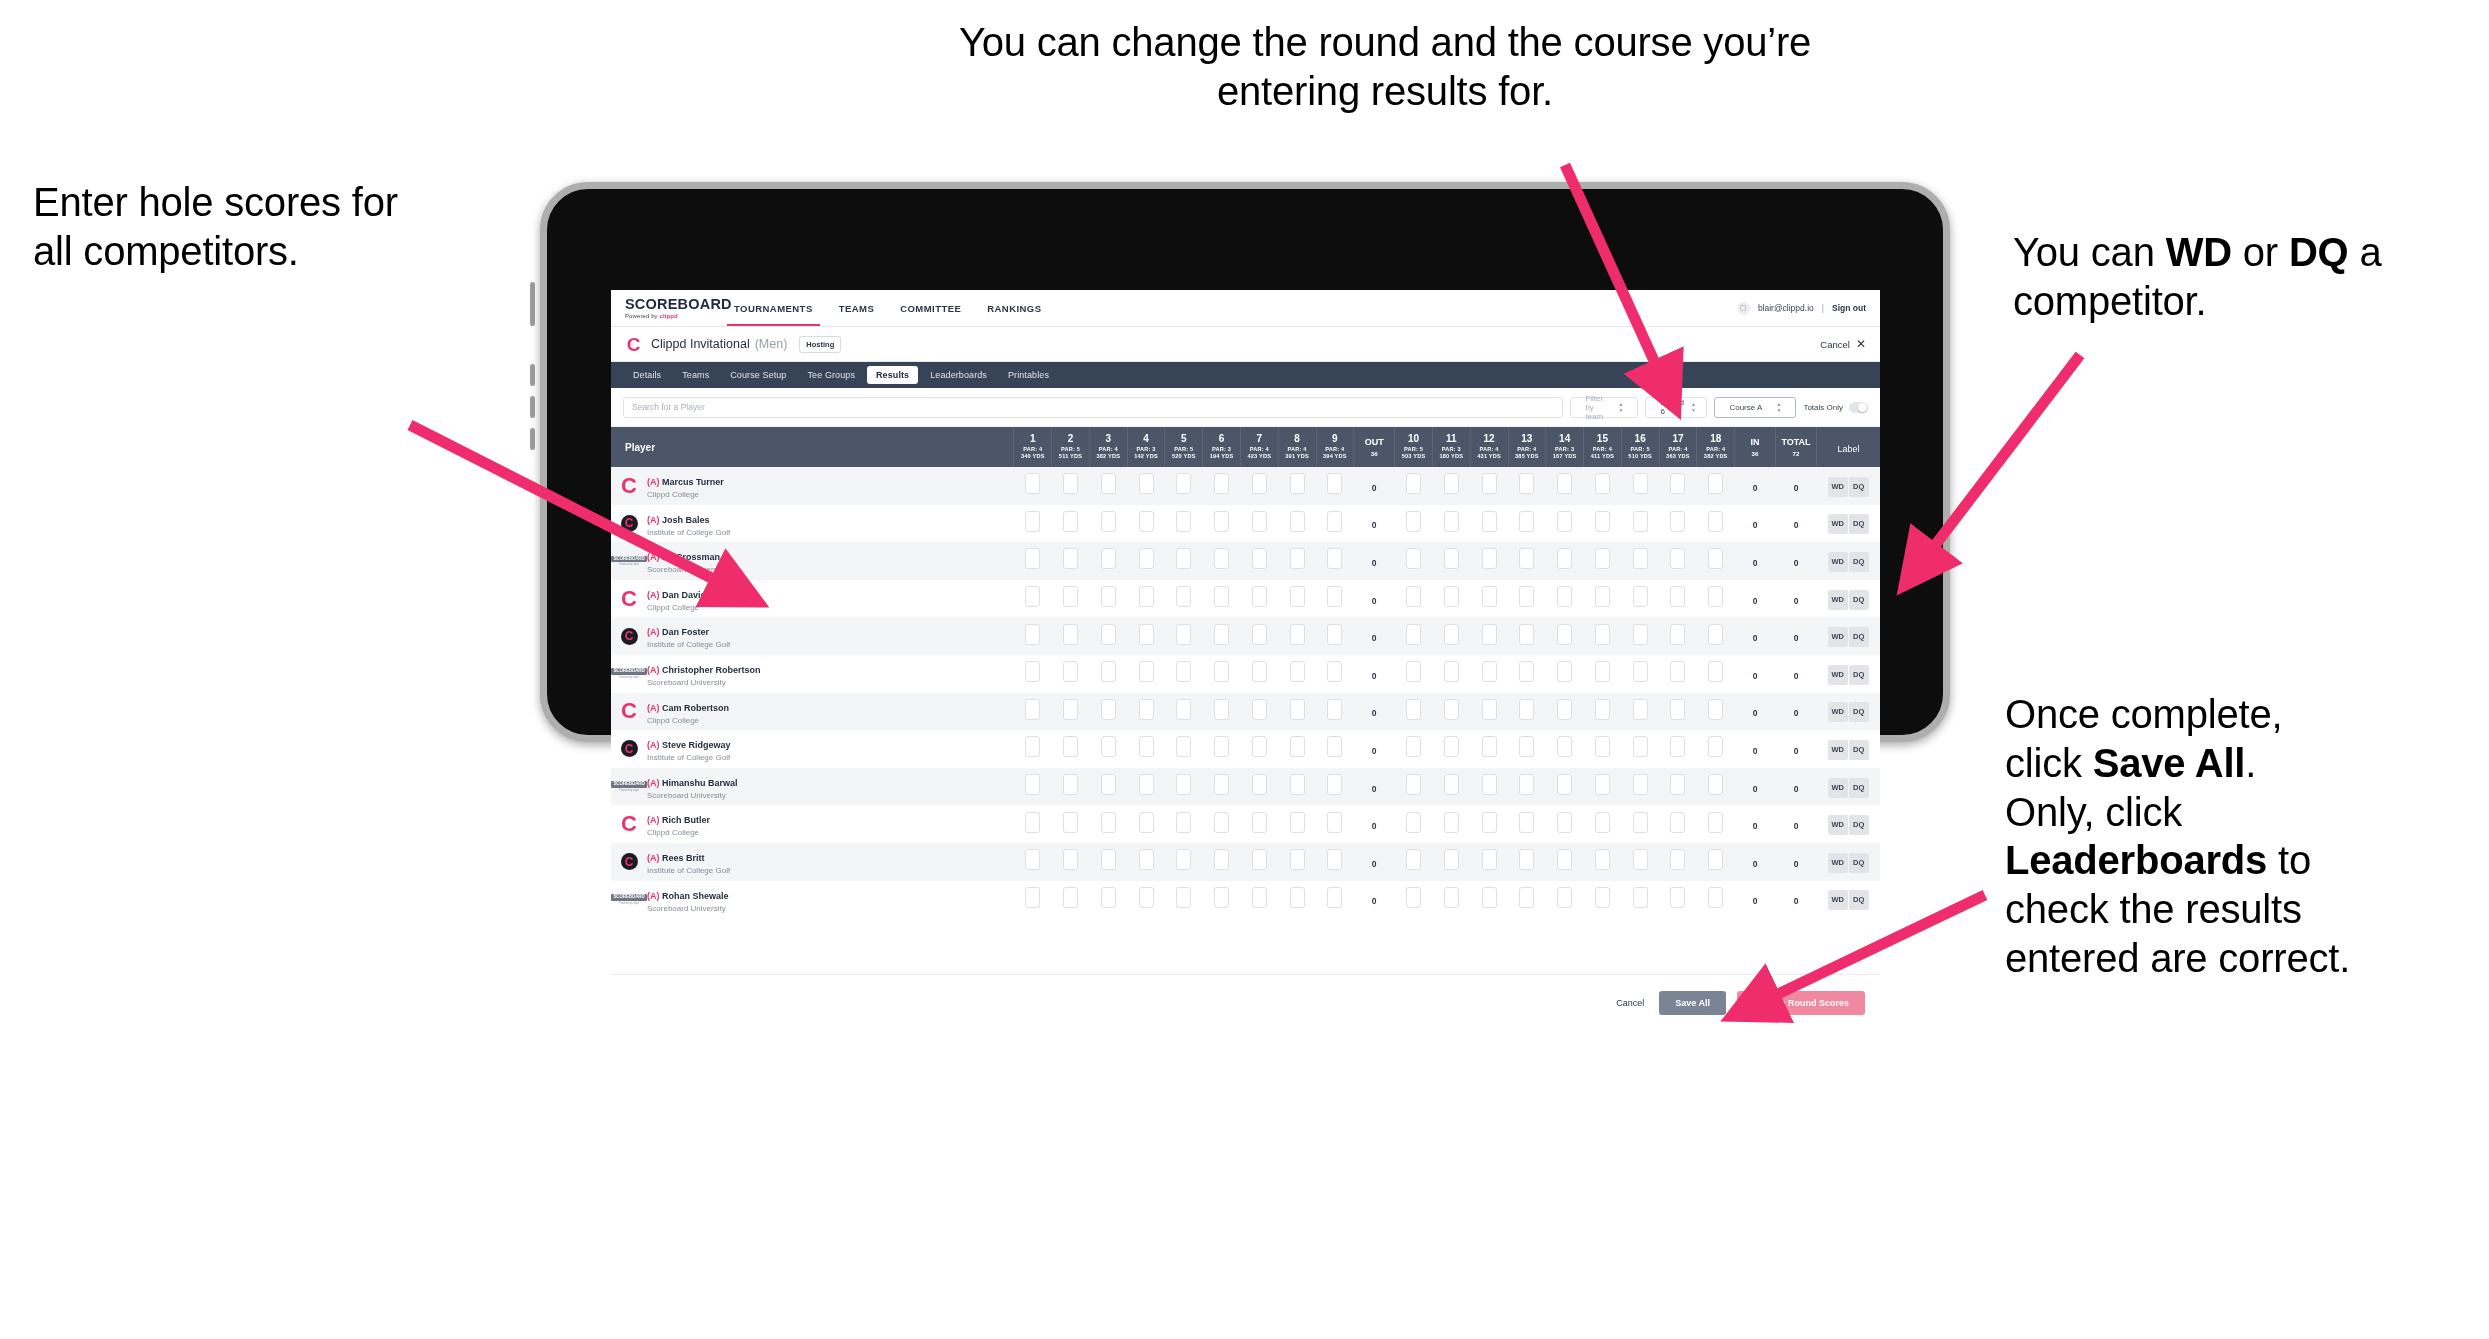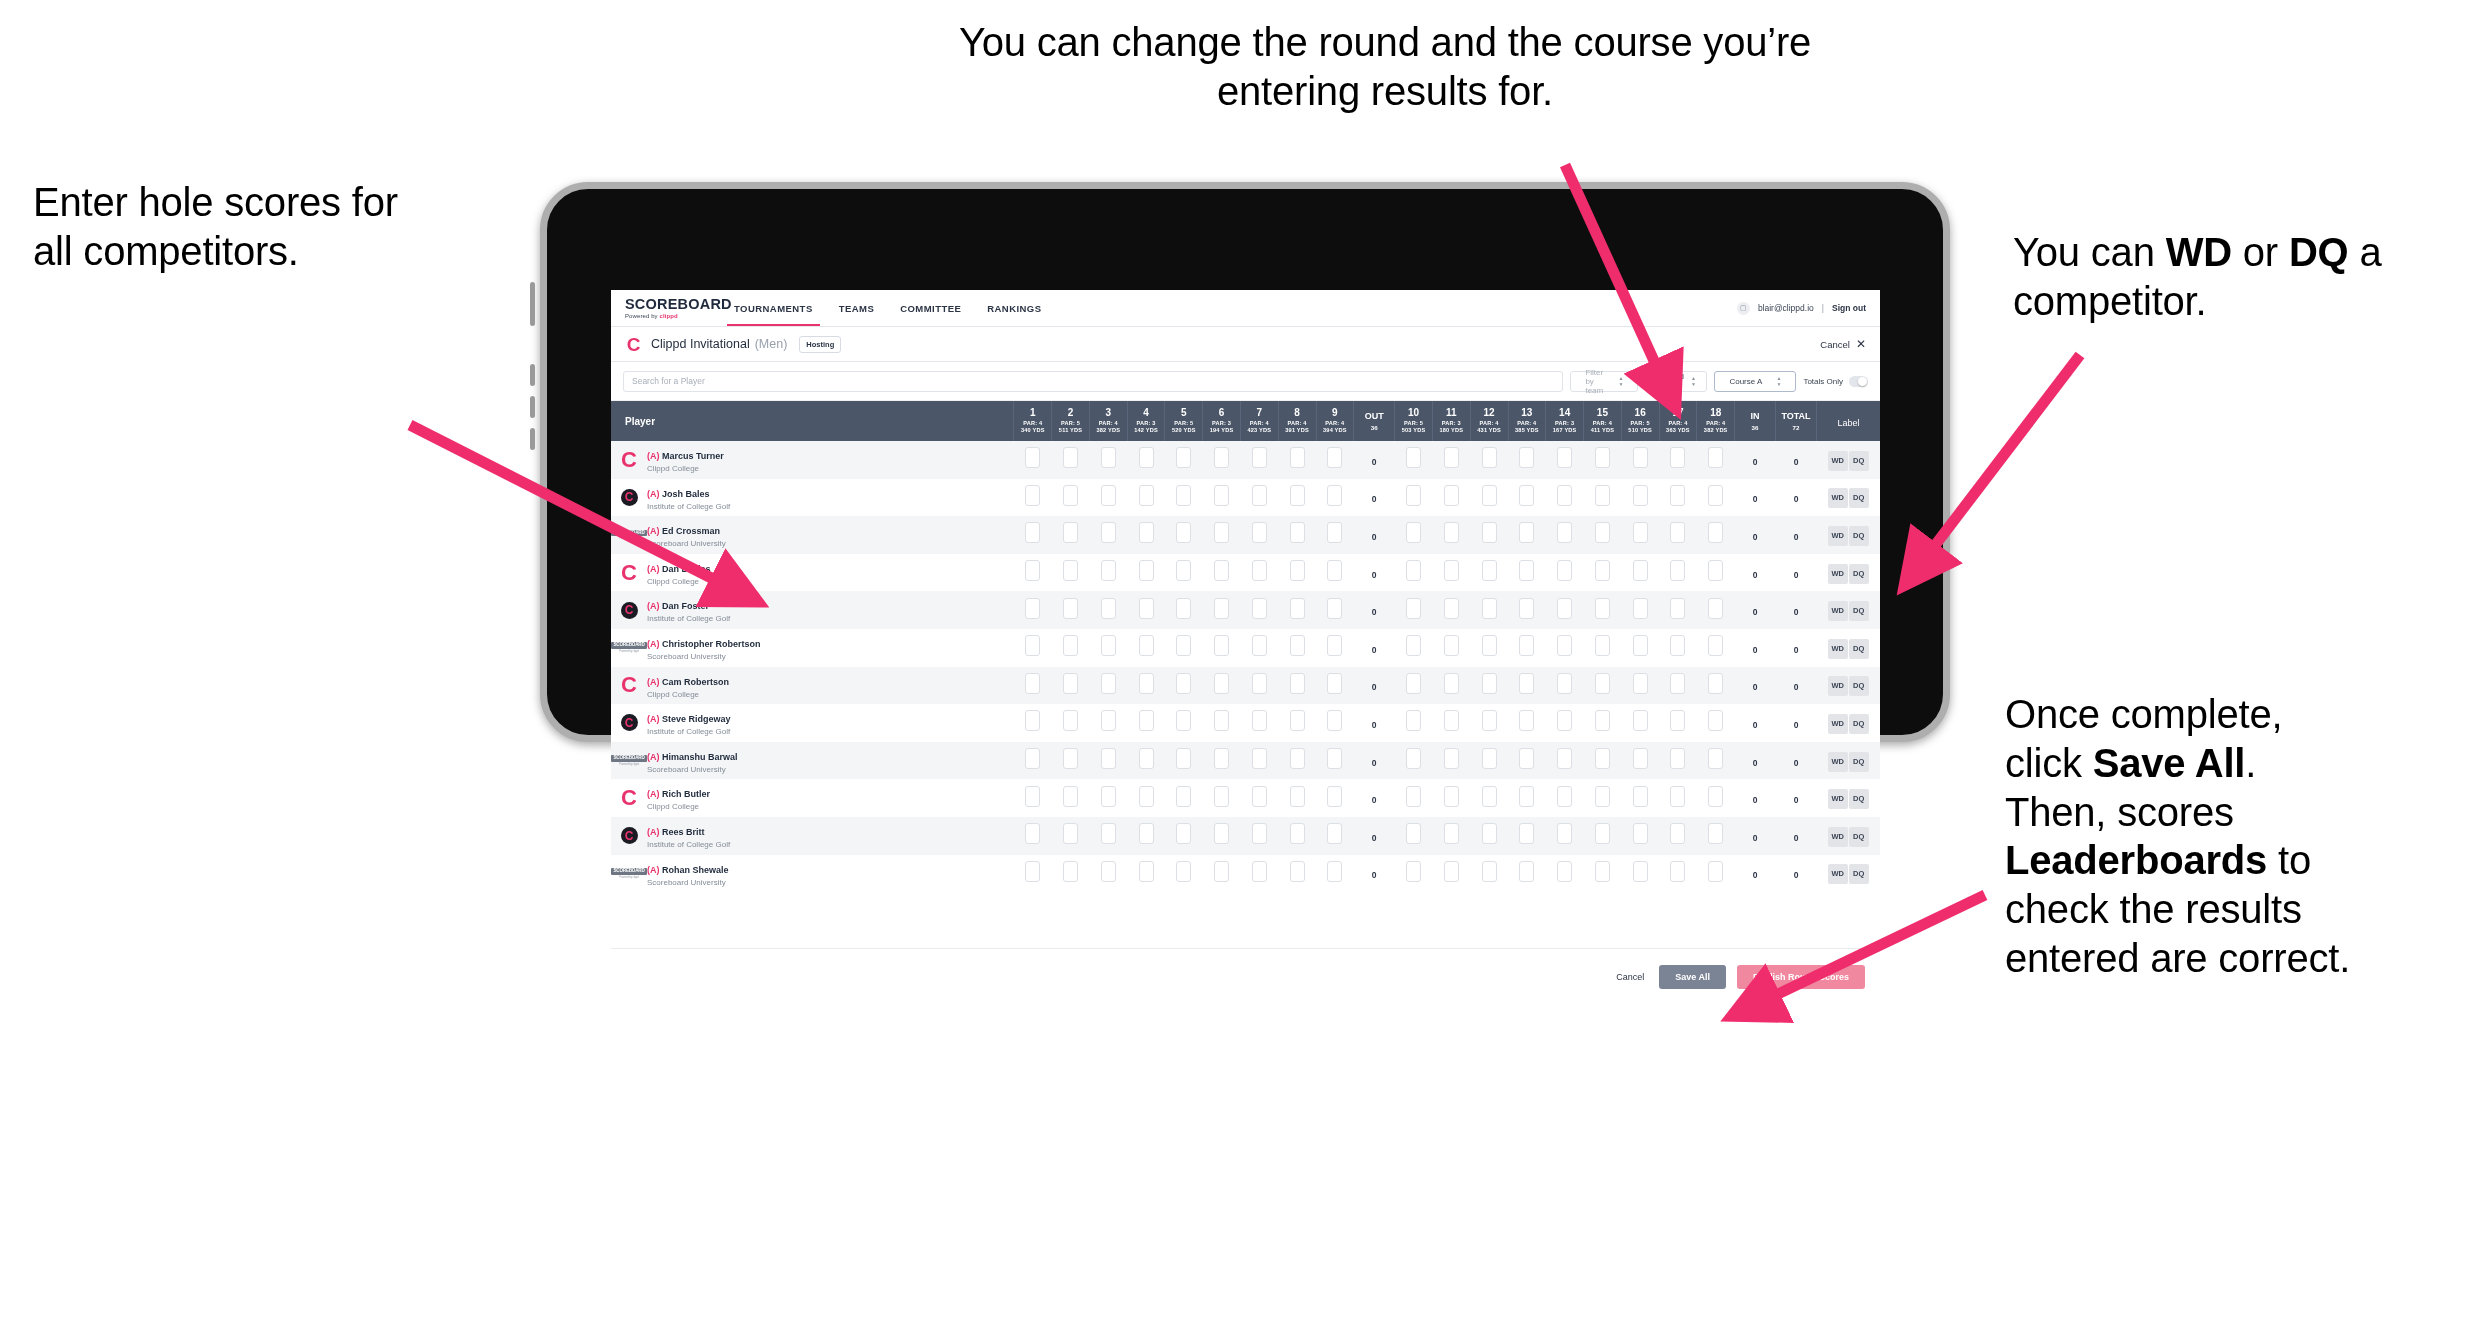--- a/index.html
+++ b/index.html
@@ -174,20 +174,29 @@
     <div class="tlogo">C</div>
     <div class="tname">Clippd Invitational</div>
     <div class="tgender">(Men)</div>
     <div class="thost">Hosting</div>
     <div class="tcancel">
       <span>Cancel</span>
       <span class="x">✕</span>
     </div>
   </div>
 
+  <div id="subnav">
+    <div class="subtab">Details</div>
+    <div class="subtab">Teams</div>
+    <div class="subtab">Course Setup</div>
+    <div class="subtab">Tee Groups</div>
+    <div class="subtab active">Results</div>
+    <div class="subtab">Leaderboards</div>
+    <div class="subtab">Printables</div>
+  </div>
 
   <div id="filterbar">
     <div class="search">
       <span>Search for a Player</span>
     </div>
     <div class="selbox sel-team">
       <span class="lbl">Filter by team</span>
       <span class="caret">▲<span>▼</span></span>
     </div>
     <div class="selbox sel-round">
@@ -750,21 +759,21 @@
 </div>
 
 <div class="anno" id="anno-top">You can change the round and the course you’re entering results for.</div>
 <div class="anno" id="anno-left">Enter hole scores for all competitors.</div>
 <div class="anno" id="anno-wd">
   <span>You can </span><b>WD</b><span> or </span><b>DQ</b><span> a competitor.</span>
 </div>
 <div class="anno" id="anno-save">
   <span>Once complete,</span><br>
   <span>click </span><b>Save All</b><span>.</span><br>
-  <span>Then, scores</span><br>
+  <span>Only, click</span><br>
   <b>Leaderboards</b><span> to</span><br>
   <span>check the results</span><br>
   <span>entered are correct.</span>
 </div>
 
 <svg class="arrow" style="left:1540px;top:150px;width:180px;height:280px;" viewBox="0 0 180 280">
   <defs>
       <marker id="ah1" markerWidth="6" markerHeight="6" refX="2.5" refY="3" orient="auto">
     <path d="M0,0 L6,3 L0,6 z" fill="#ef2d6d"></path>
       </marker>

